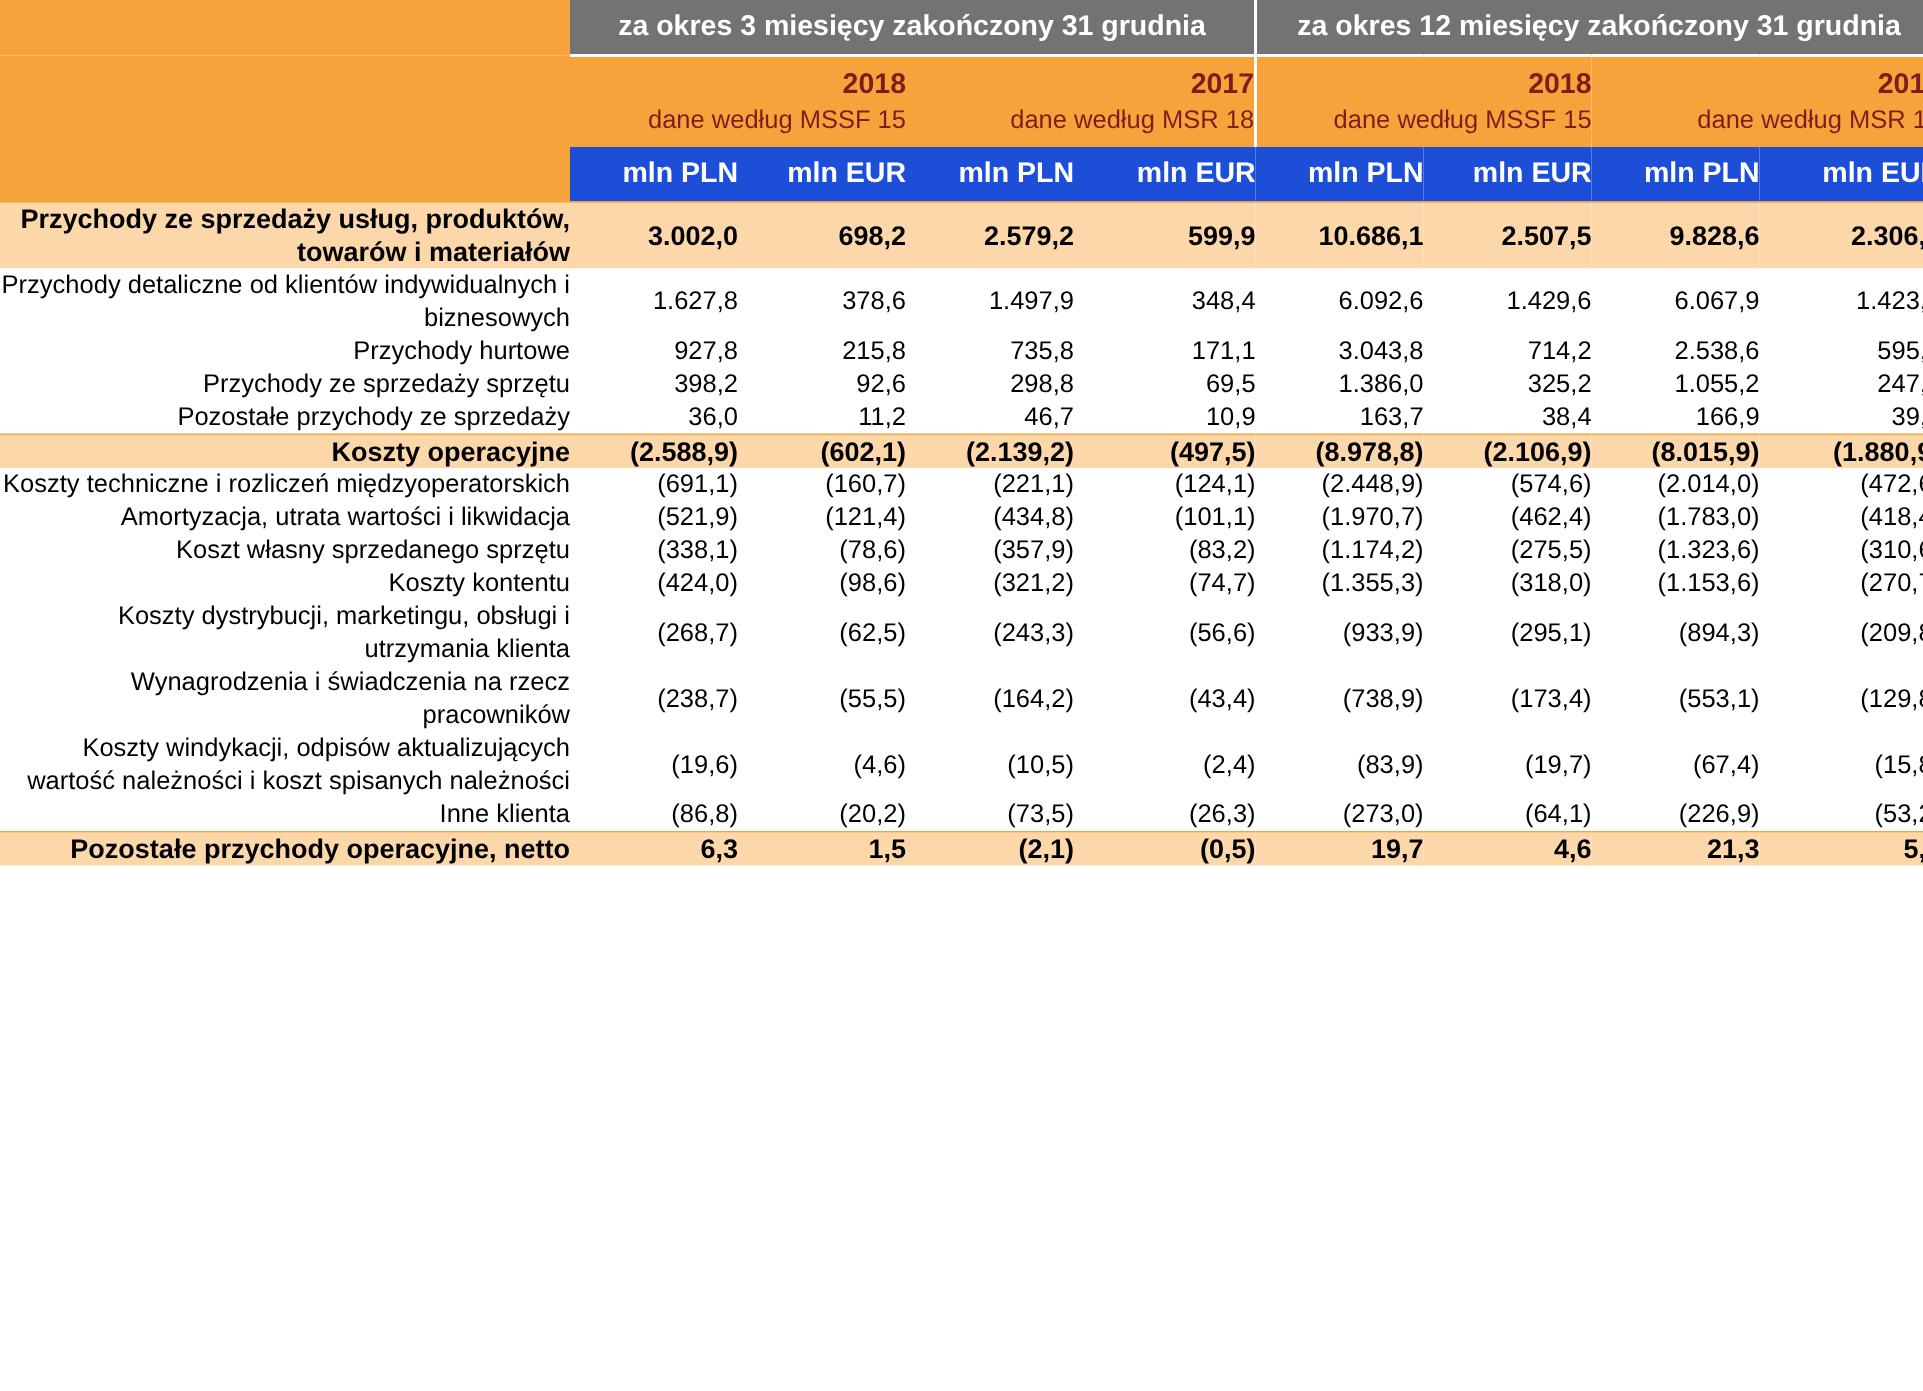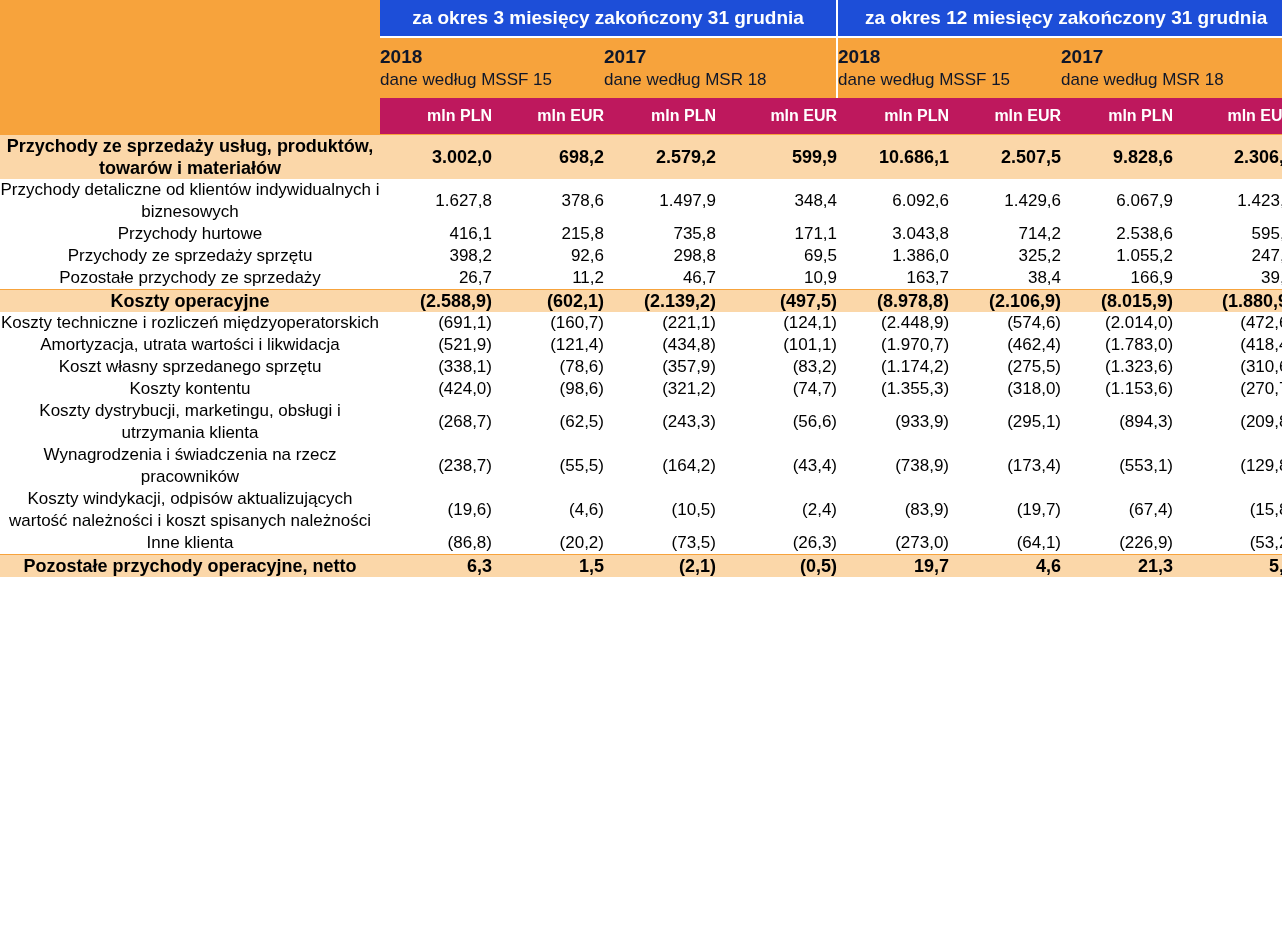--- a/index.html
+++ b/index.html
@@ -23,77 +23,77 @@
     margin: 0;
     vertical-align: middle;
   }
   
   col.c-label { width: 380px; }
   col.c-num   { width: 112px; }
   col.c-num-l { width: 121px; }
 
   
   .hdr-orange {
-    background: #1d4ed8;
+    background: #737373;
     color: #ffffff;
     font-weight: bold;
     font-size: 19px;
     text-align: center;
     height: 36px;
   }
   .hdr-orange-empty {
     background: #F7A33C;
     height: 36px;
   }
   .hdr-period {
     border-bottom: 2px solid #ffffff;
   }
   .hdr-year {
     background: #F7A33C;
-    color: #0f172a;
-    text-align: left;
+    color: #7f1d1d;
+    text-align: right;
     height: 60px;
     padding: 2px 0 4px 0;
   }
   .hdr-year .yr {
     font-weight: bold;
     font-size: 19px;
     line-height: 24px;
     display: block;
   }
   .hdr-year .std {
     font-size: 17px;
     line-height: 22px;
     display: block;
   }
   .hdr-unit {
-    background: #be185d;
+    background: #1d4ed8;
     color: #ffffff;
     font-weight: bold;
-    font-size: 16px;
+    font-size: 19px;
     text-align: right;
     height: 36px;
     padding-right: 14px;
   }
   .sep-right { border-right: 2px solid #ffffff; }
 
   
   .row-section td {
     background: #FBD7A9;
     font-weight: bold;
     font-size: 18px;
     color: #000000;
   }
   .row-normal td {
     background: #ffffff;
     font-size: 17px;
     color: #000000;
   }
   td.lbl {
-    text-align: center;
+    text-align: right;
     padding: 7px 8px 7px 8px;
     line-height: 22px;
   }
   td.num {
     text-align: right;
     padding: 7px 14px 7px 4px;
     white-space: nowrap;
   }
   tr.rule td {
     border-top: 1px solid #F7A33C;
@@ -169,21 +169,21 @@
         <td class="num">378,6</td>
         <td class="num">1.497,9</td>
         <td class="num">348,4</td>
         <td class="num">6.092,6</td>
         <td class="num">1.429,6</td>
         <td class="num">6.067,9</td>
         <td class="num">1.423,8</td>
       </tr>
       <tr class="row-normal">
         <td class="lbl">Przychody hurtowe</td>
-        <td class="num">416,1</td>
+        <td class="num">927,8</td>
         <td class="num">215,8</td>
         <td class="num">735,8</td>
         <td class="num">171,1</td>
         <td class="num">3.043,8</td>
         <td class="num">714,2</td>
         <td class="num">2.538,6</td>
         <td class="num">595,7</td>
       </tr>
       <tr class="row-normal">
         <td class="lbl">Przychody ze sprzedaży sprzętu</td>
@@ -191,21 +191,21 @@
         <td class="num">92,6</td>
         <td class="num">298,8</td>
         <td class="num">69,5</td>
         <td class="num">1.386,0</td>
         <td class="num">325,2</td>
         <td class="num">1.055,2</td>
         <td class="num">247,6</td>
       </tr>
       <tr class="row-normal">
         <td class="lbl">Pozostałe przychody ze sprzedaży</td>
-        <td class="num">26,7</td>
+        <td class="num">36,0</td>
         <td class="num">11,2</td>
         <td class="num">46,7</td>
         <td class="num">10,9</td>
         <td class="num">163,7</td>
         <td class="num">38,4</td>
         <td class="num">166,9</td>
         <td class="num">39,2</td>
       </tr>
       <tr class="row-section rule">
         <td class="lbl">Koszty operacyjne</td>

